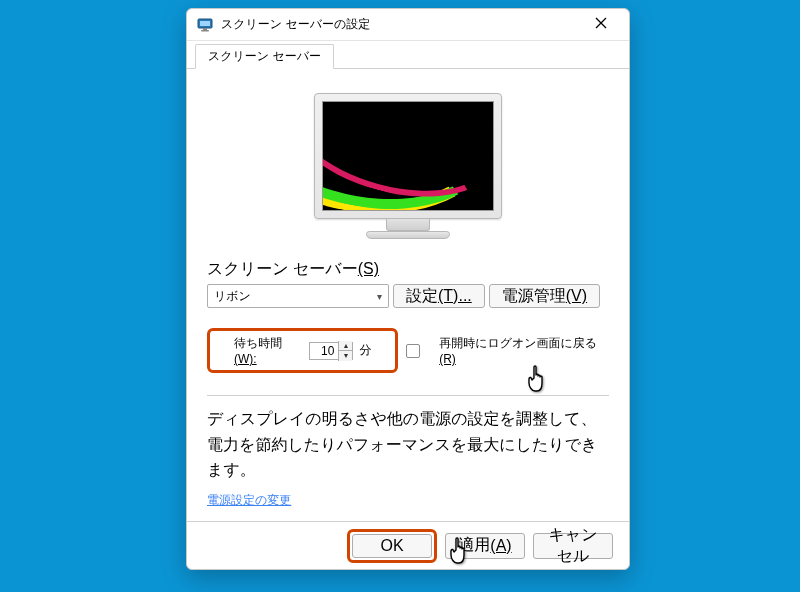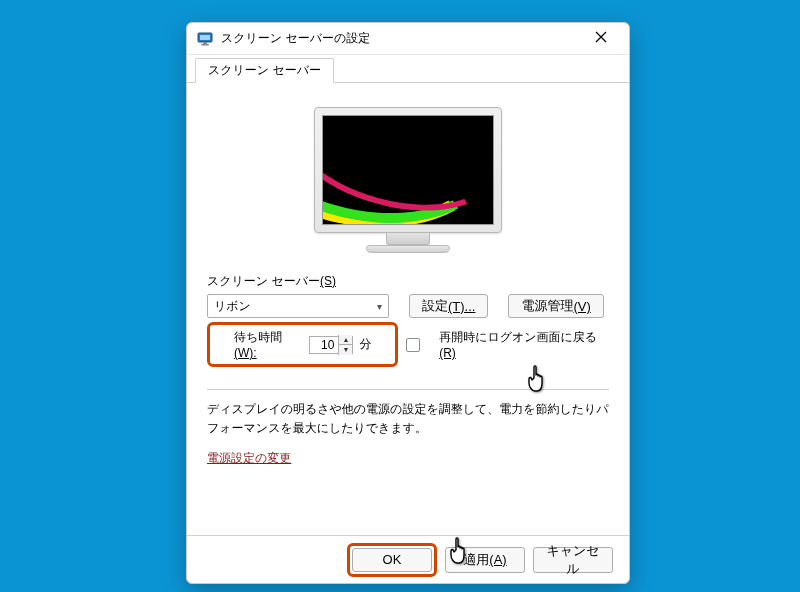--- a/index.html
+++ b/index.html
@@ -9,21 +9,21 @@
     height: 592px;
     background: #0b94d4;
     font-family: "Meiryo UI", "Yu Gothic UI", "MS PGothic", sans-serif;
     font-size: 12px;
     color: #000;
     overflow: hidden;
   }
   .dialog {
     position: absolute;
     left: 186px;
-    top: 22px;
+    top: 8px;
     width: 444px;
     height: 562px;
     background: #fff;
     border: 1px solid #c8c8c8;
     border-radius: 6px;
     box-shadow: 0 8px 24px rgba(0,0,0,0.25);
     display: flex;
     flex-direction: column;
   }
   .titlebar {
@@ -115,47 +115,47 @@
     border-radius: 4px 4px 6px 6px;
     margin: 0 auto;
   }
   
   .ribbon { position:absolute; border-radius:50%; border-style:solid; border-color:transparent; }
   .r1 { width:220px; height:120px; left:-40px; top:-30px; border-width:6px; border-bottom-color:#d81b60; transform:rotate(15deg); }
   .r2 { width:260px; height:160px; left:-90px; top:-50px; border-width:12px; border-bottom-color:#ffe600; transform:rotate(8deg); }
   .r3 { width:260px; height:160px; left:-85px; top:-55px; border-width:10px; border-bottom-color:#35e01f; transform:rotate(10deg); }
   .r4 { width:200px; height:260px; left:30px; top:-20px; border-width:5px; border-right-color:#b200ff; transform:rotate(-5deg); }
 
-  .section-label { font-size: 12px; margin-bottom: 4px; }
+  .section-label { font-size: 16px; margin-bottom: 4px; }
   .sep { border-top: 1px solid #d0d0d0; margin: 6px 0 10px 0; }
 
   .row1 {
     display: flex;
     align-items: center;
-    gap: 20px;
-    margin-bottom: 4px;
+    gap: 4px;
+    margin-bottom: 20px;
   }
   .dropdown {
     width: 182px; height: 24px;
     border: 1px solid #adadad;
     border-radius: 2px;
     display: flex; align-items: center; justify-content: space-between;
     padding: 0 6px;
     background: #fff;
     cursor: pointer;
   }
   .chev { font-size: 10px; color: #555; }
   .btn {
     height: 24px;
     border: 1px solid #adadad;
     border-radius: 3px;
     background: #f7f7f7;
     padding: 0 12px;
     display: inline-flex; align-items: center; justify-content: center;
-    font-size: 13px;
+    font-size: 16px;
     cursor: pointer;
   }
   .u { text-decoration: underline; }
 
   .row2 {
     display: flex; align-items: center;
     gap: 8px;
     margin-bottom: 16px;
   }
   .wait-box {
@@ -185,22 +185,22 @@
   }
   .spin + .spin { border-top:1px solid #adadad; }
   .check {
     display:inline-flex; align-items:center; gap:19px;
   }
   .checkbox {
     width:14px; height:14px; border:1px solid #8d8d8d; border-radius:2px; background:#fff;
     cursor: pointer;
   }
 
-  .power-body { font-size: 12px; line-height: 1.6; margin-bottom: 12px; }
-  .link { color: #7f1d1d; text-decoration: underline; cursor: pointer; display:inline-block; margin-top:0; }
+  .power-body { font-size: 16px; line-height: 1.6; margin-bottom: 0; }
+  .link { color: #3b82f6; text-decoration: underline; cursor: pointer; display:inline-block; margin-top:9px; }
 
   .footer {
     height: 48px;
     border-top: 1px solid #d0d0d0;
     display: flex;
     align-items: center;
     justify-content: flex-end;
     gap: 8px;
     padding: 4px 16px;
   }

